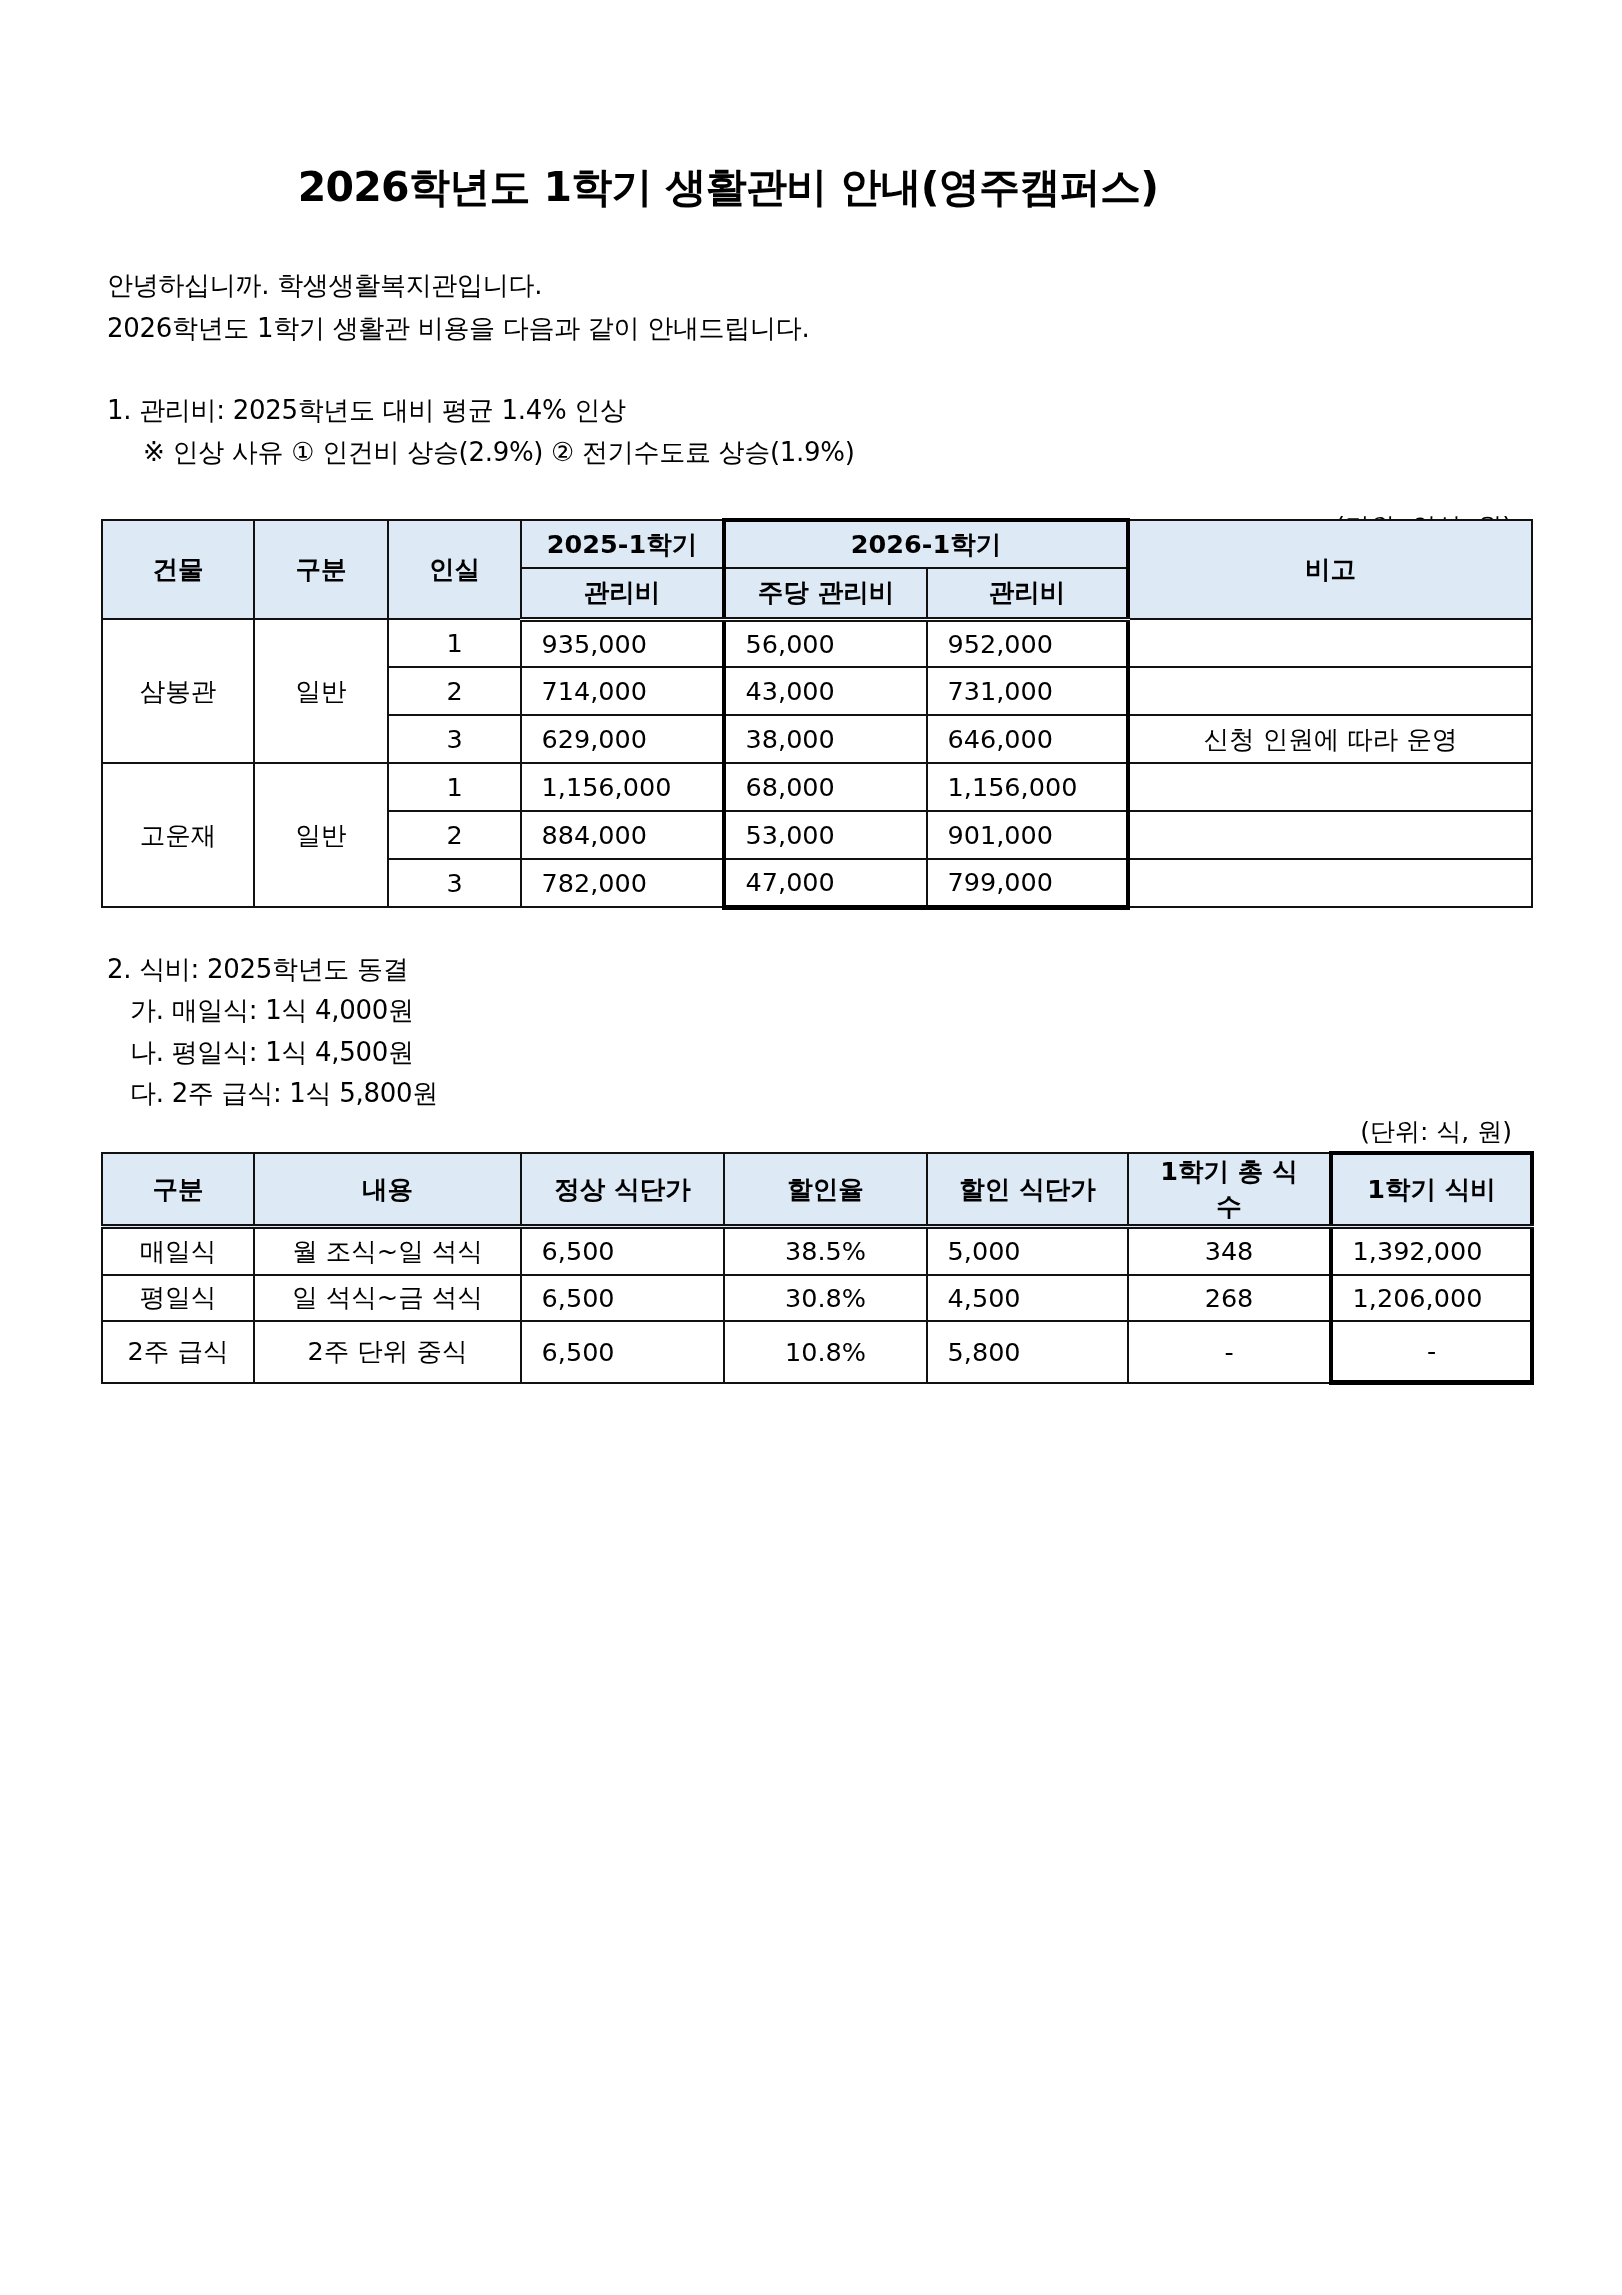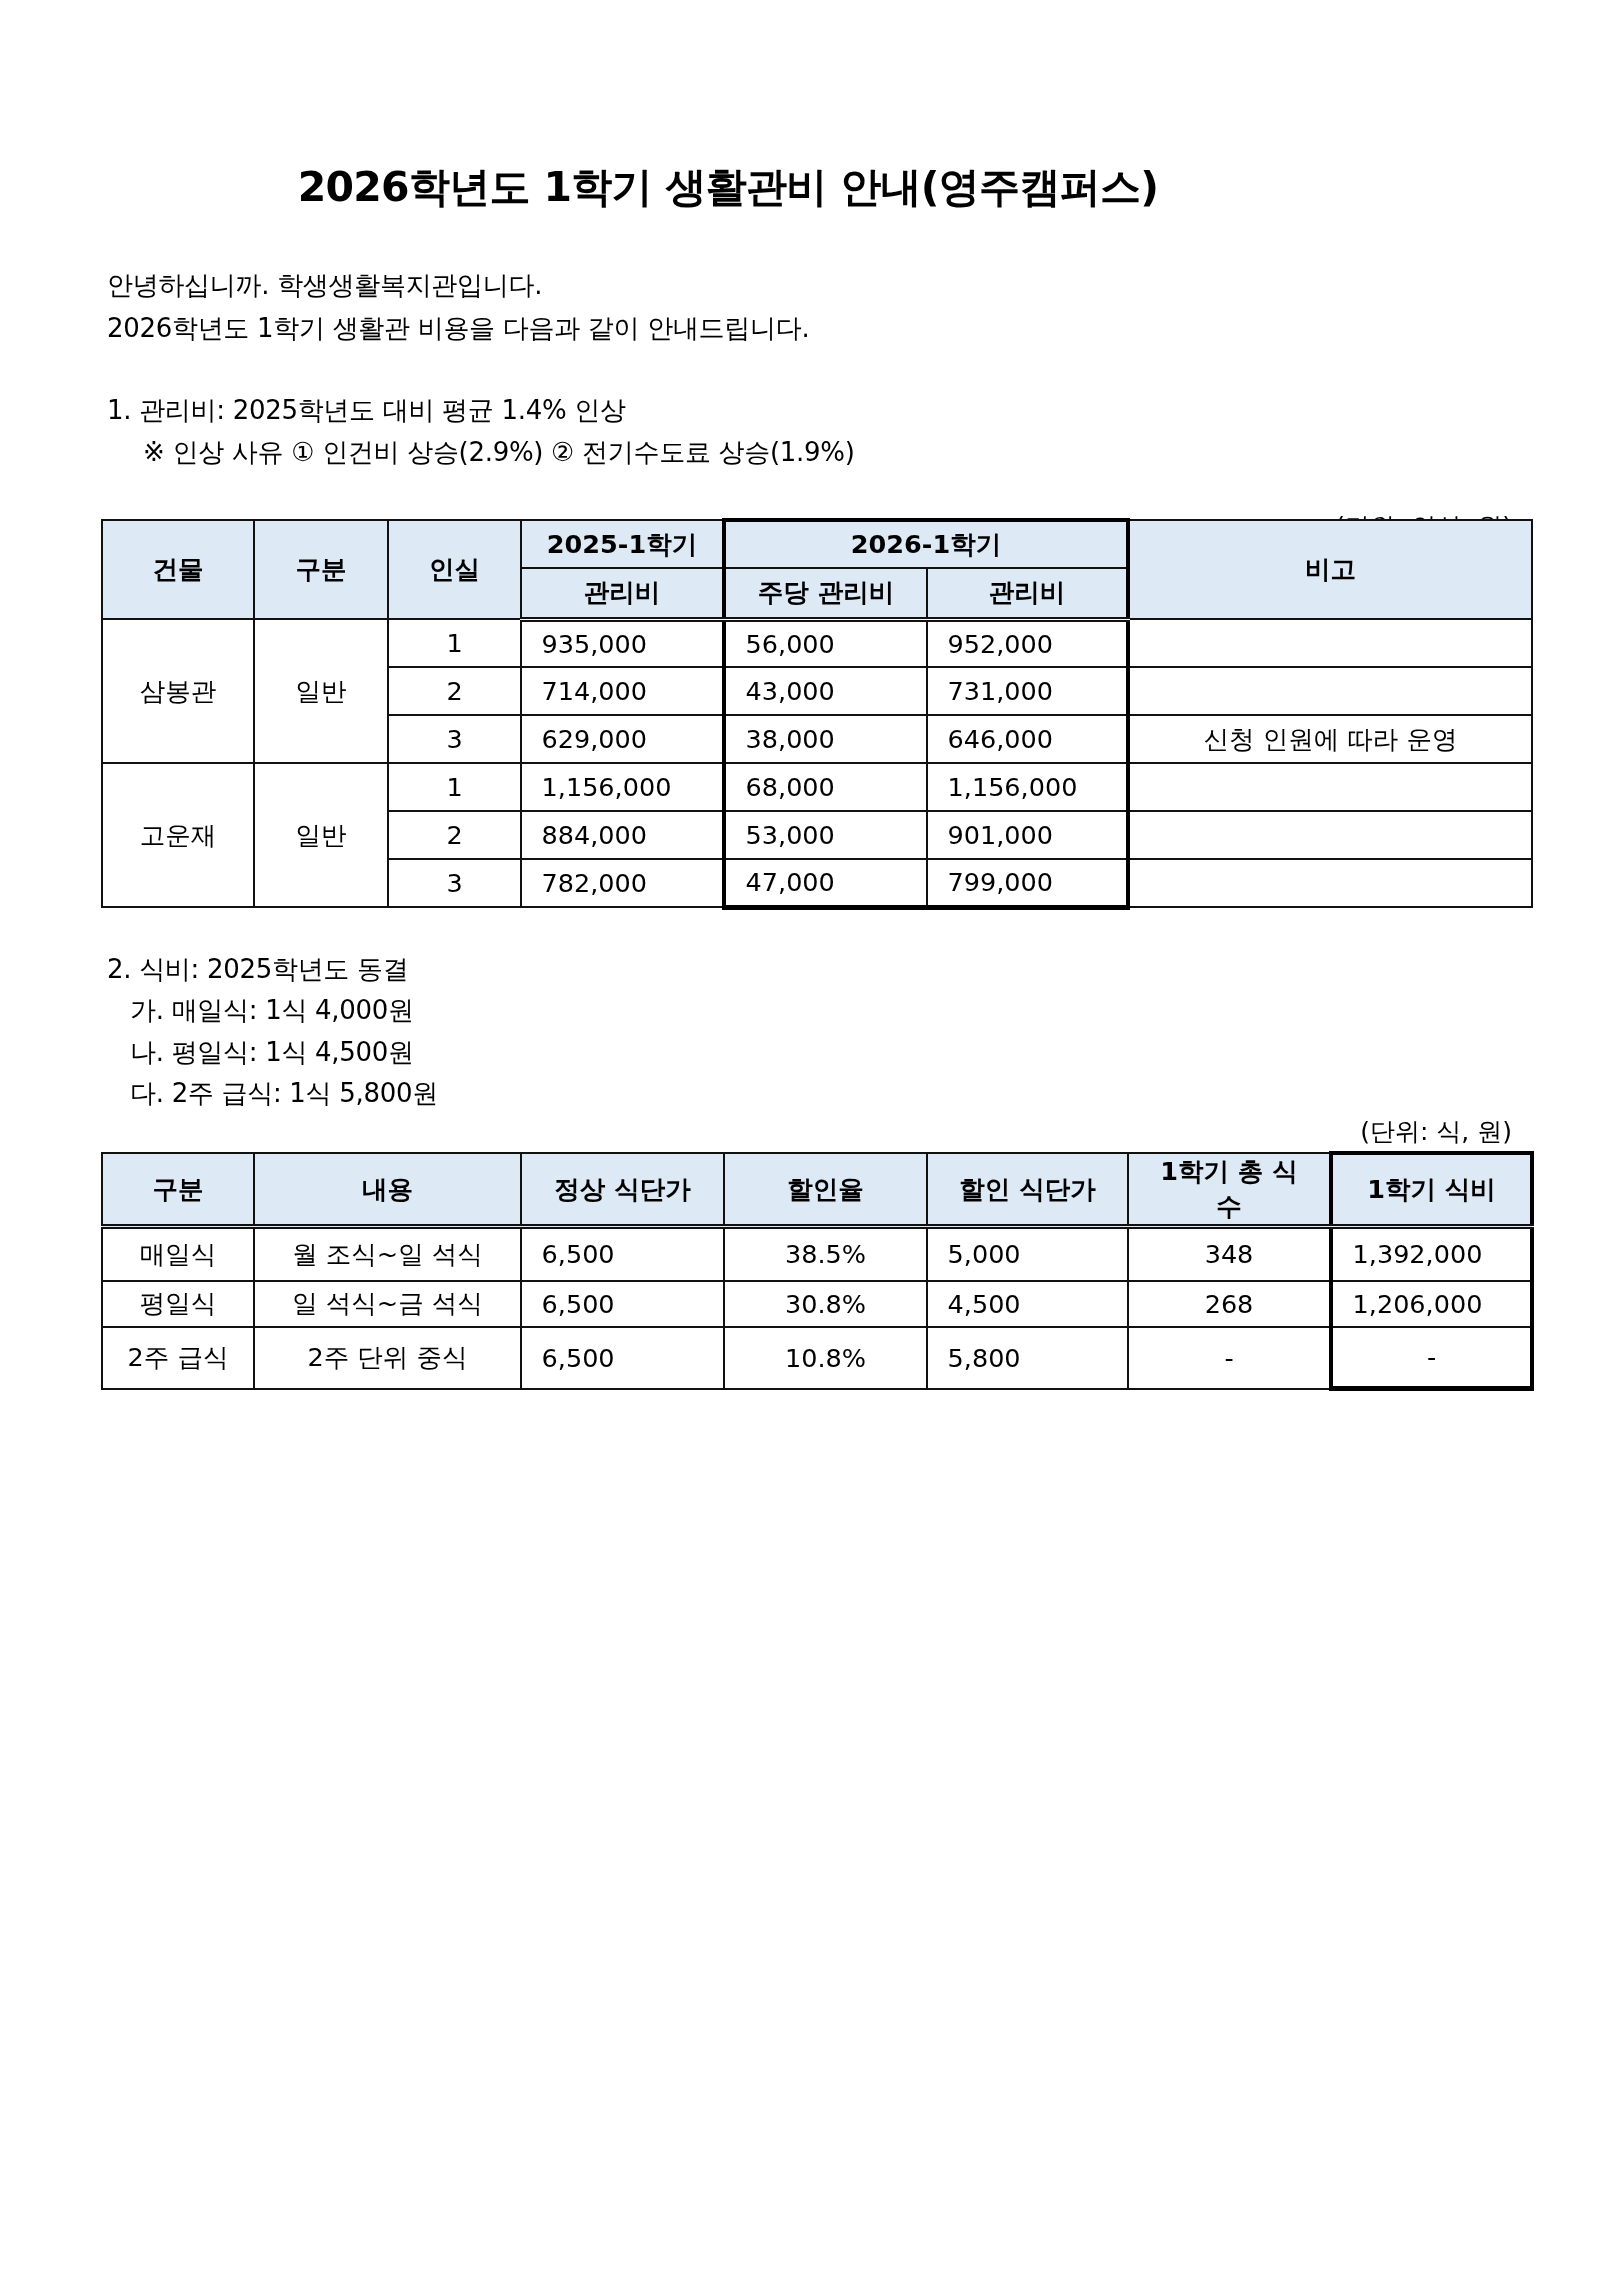--- a/index.html
+++ b/index.html
@@ -125,21 +125,21 @@
   <tbody>
       <tr class="hdr-last" style="height:52px;">
     <th>구분</th>
     <th>내용</th>
     <th>정상 식단가</th>
     <th>할인율</th>
     <th>할인 식단가</th>
     <th>1학기 총 식수</th>
     <th class="thick-left thick-right thick-top">1학기 식비</th>
   </tr>
-  <tr style="height:54px;">
+  <tr style="height:48px;">
     <td>매일식</td>
     <td>월 조식~일 석식</td>
     <td class="num">6,500</td>
     <td>38.5%</td>
     <td class="num">5,000</td>
     <td>348</td>
     <td class="num thick-left thick-right">1,392,000</td>
   </tr>
   <tr style="height:44px;margin-left:40px;">
     <td>평일식</td>

